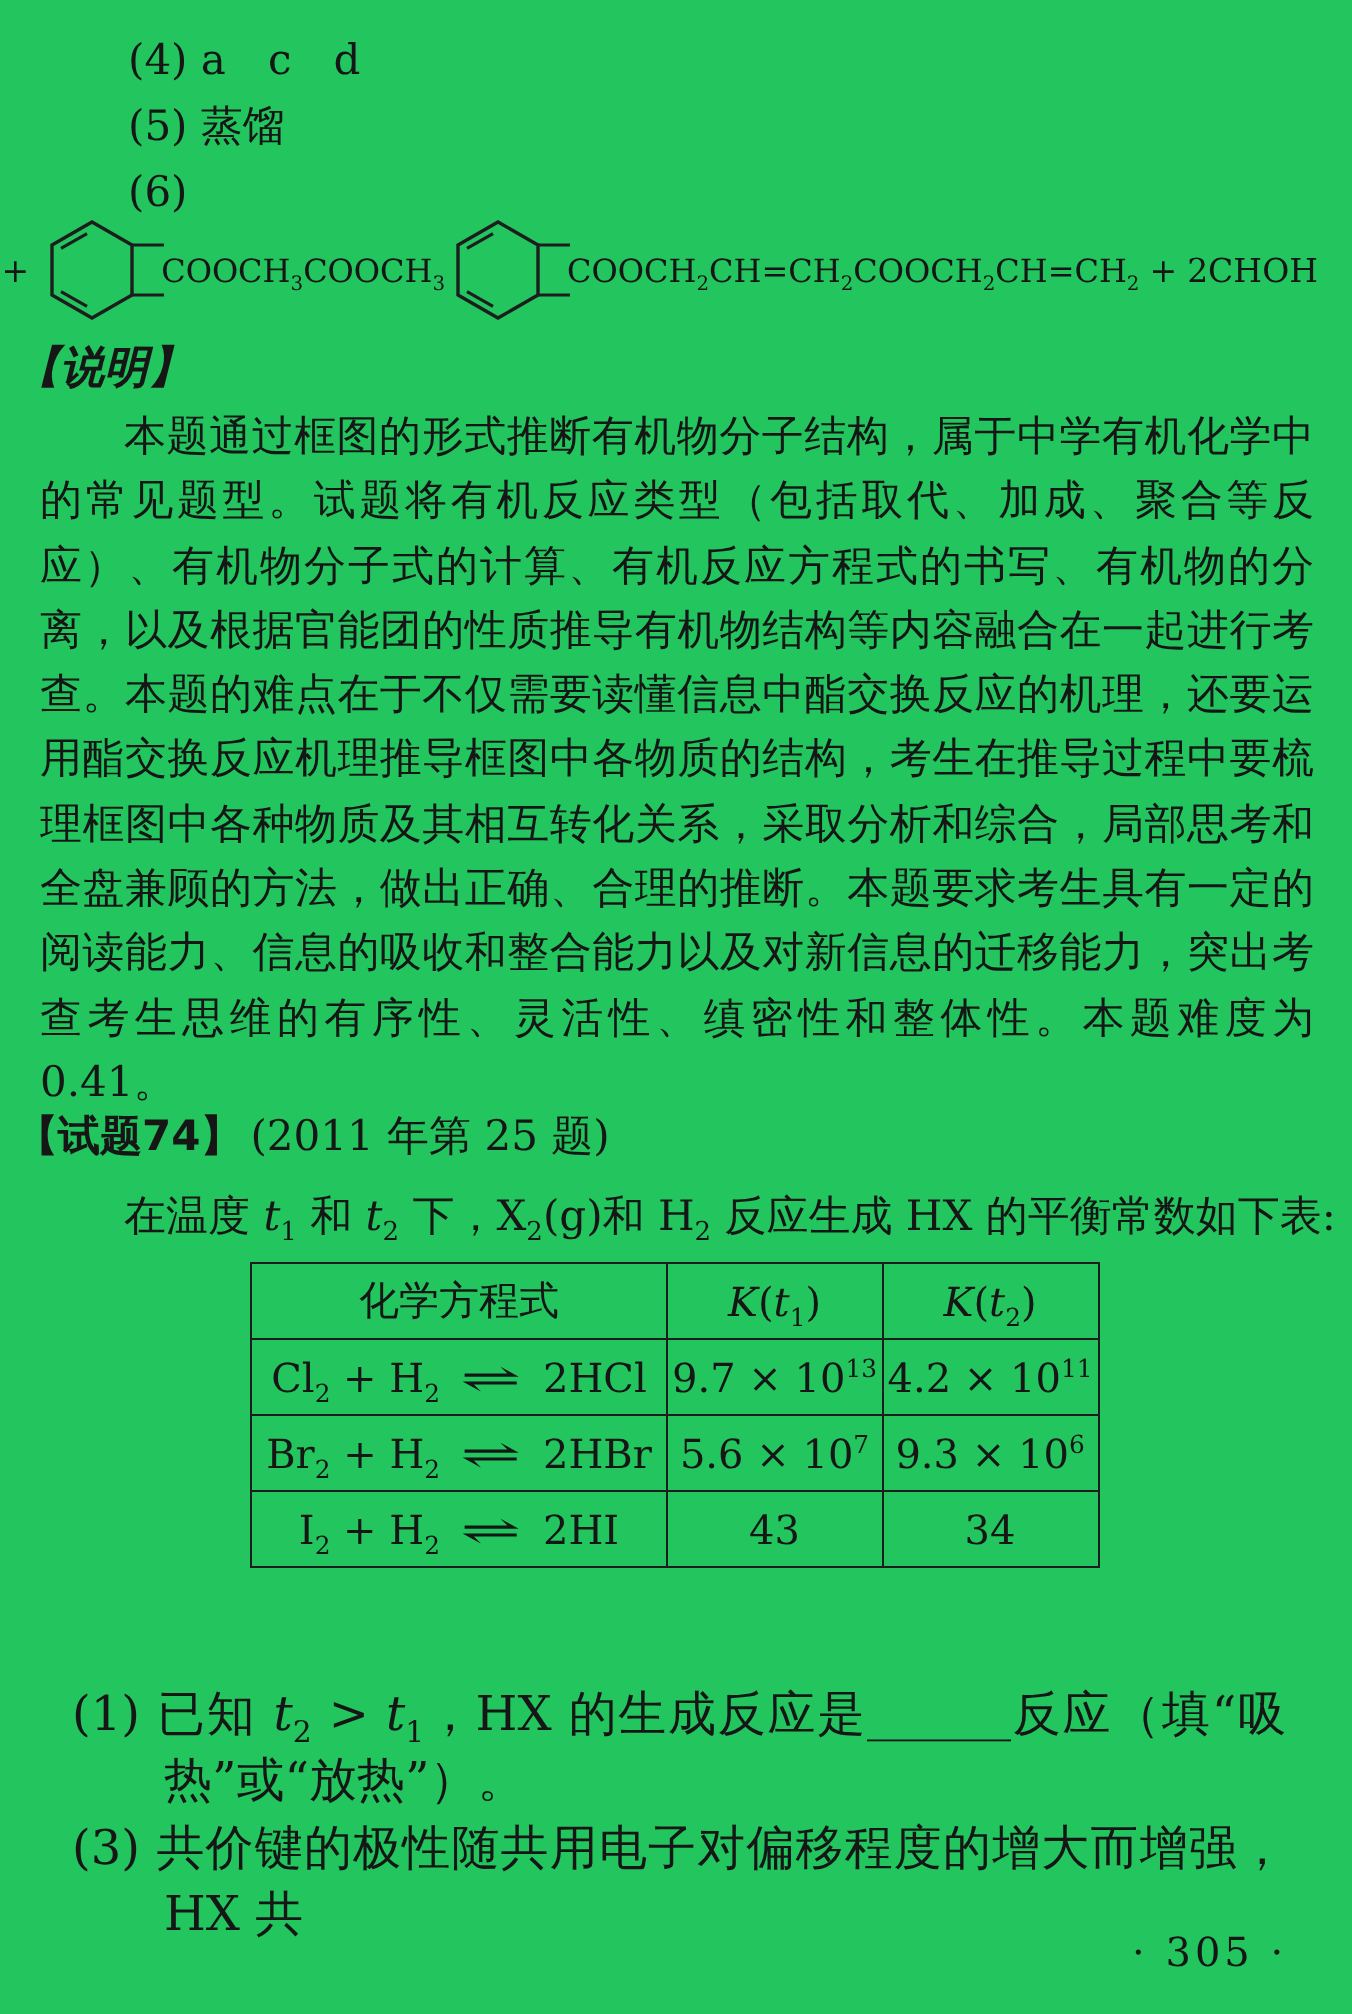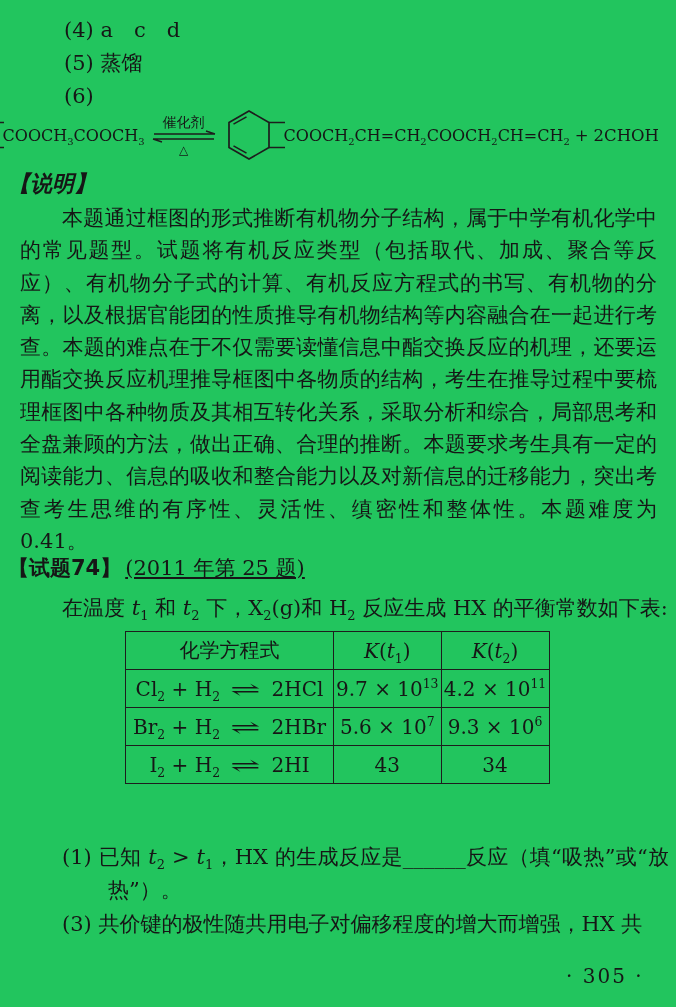--- a/index.html
+++ b/index.html
@@ -24,30 +24,30 @@
   .rxn-cond .cond-top { font-size:14px; line-height:16px; }
   .rxn-cond .cond-bottom { font-size:12px; line-height:14px; }
   .heading-bold { font-weight:bold; font-family:"DejaVu Sans","Liberation Sans",sans-serif; }
   .note-heading { position:absolute; top:169px; left:8px; font-size:22px;font-style:italic; }
   .note-body {
     position:absolute; top:202px; left:20px; width:637px;
     font-size:21px; line-height:32.3px; text-align:justify; text-indent:2em;
   }
   .exercise-heading { position:absolute; top:554px; left:8px; font-size:21px; }
   .exercise-heading .src { margin-left:4px; font-weight:normal;
-    font-family:"DejaVu Serif","Liberation Serif",serif;text-decoration:underline; }
+    font-family:"DejaVu Serif","Liberation Serif",serif; }
   .intro { position:absolute; top:594px; left:62px; font-size:21px; }
   .k-table { position:absolute; top:631px; left:125px; border-collapse:collapse; table-layout:fixed;padding-left:31px; }
   .k-table th, .k-table td {
     border:1.7px solid #1d1d1d; height:37px; text-align:center;
     font-size:20px; font-weight:normal; padding:0 2px; white-space:nowrap;
   }
   .eqm { display:inline-block; transform:scaleX(1.8); margin:0 11px; }
-  .questions { position:absolute; top:841px; left:62px; width:607px;
-    font-size:21px; line-height:33.4px; text-align:justify; }
+  .questions { position:absolute; top:841px; left:36px; width:607px;
+    font-size:24px; line-height:33.4px; text-align:justify; }
   .question { text-indent:-46px; padding-left:46px; }
   .page-num { position:absolute; top:964px; left:566px; font-size:20px; letter-spacing:2px; }
   svg line, svg path, svg polygon { stroke:#1d1d1d; fill:none; }
 </style>
 </head>
 <body>
 
 <div class="page">
 
   <div class="answers">
@@ -64,28 +64,20 @@
         <polygon points="26,2 46,13.5 46,38.5 26,50 6,38.5 6,13.5" stroke-width="1.7"></polygon>
         <line x1="23.5" y1="7.8" x2="10.5" y2="15.2" stroke-width="1.5"></line>
         <line x1="23.5" y1="44.2" x2="10.5" y2="36.8" stroke-width="1.5"></line>
         <line x1="46" y1="13.5" x2="62" y2="13.5" stroke-width="1.5"></line>
         <line x1="46" y1="38.5" x2="62" y2="38.5" stroke-width="1.5"></line>
       </svg>
       <span class="group-stack">
         <span>COOCH<sub>3</sub></span>
         <span>COOCH<sub>3</sub></span>
       </span>
-    </span>
-    <span class="rxn-cond">
-      <span class="cond-top">催化剂</span>
-      <svg width="66" height="13" viewBox="0 0 66 13">
-        <path d="M3 4 H64 M64 4 L55 1" stroke-width="1.4"></path>
-        <path d="M2 9 H63 M2 9 L11 12" stroke-width="1.4"></path>
-      </svg>
-      <span class="cond-bottom">△</span>
     </span>
     <span class="ring-group">
       <svg width="62" height="52" viewBox="0 0 62 52">
         <polygon points="26,2 46,13.5 46,38.5 26,50 6,38.5 6,13.5" stroke-width="1.7"></polygon>
         <line x1="23.5" y1="7.8" x2="10.5" y2="15.2" stroke-width="1.5"></line>
         <line x1="23.5" y1="44.2" x2="10.5" y2="36.8" stroke-width="1.5"></line>
         <line x1="46" y1="13.5" x2="62" y2="13.5" stroke-width="1.5"></line>
         <line x1="46" y1="38.5" x2="62" y2="38.5" stroke-width="1.5"></line>
       </svg>
       <span class="group-stack">

